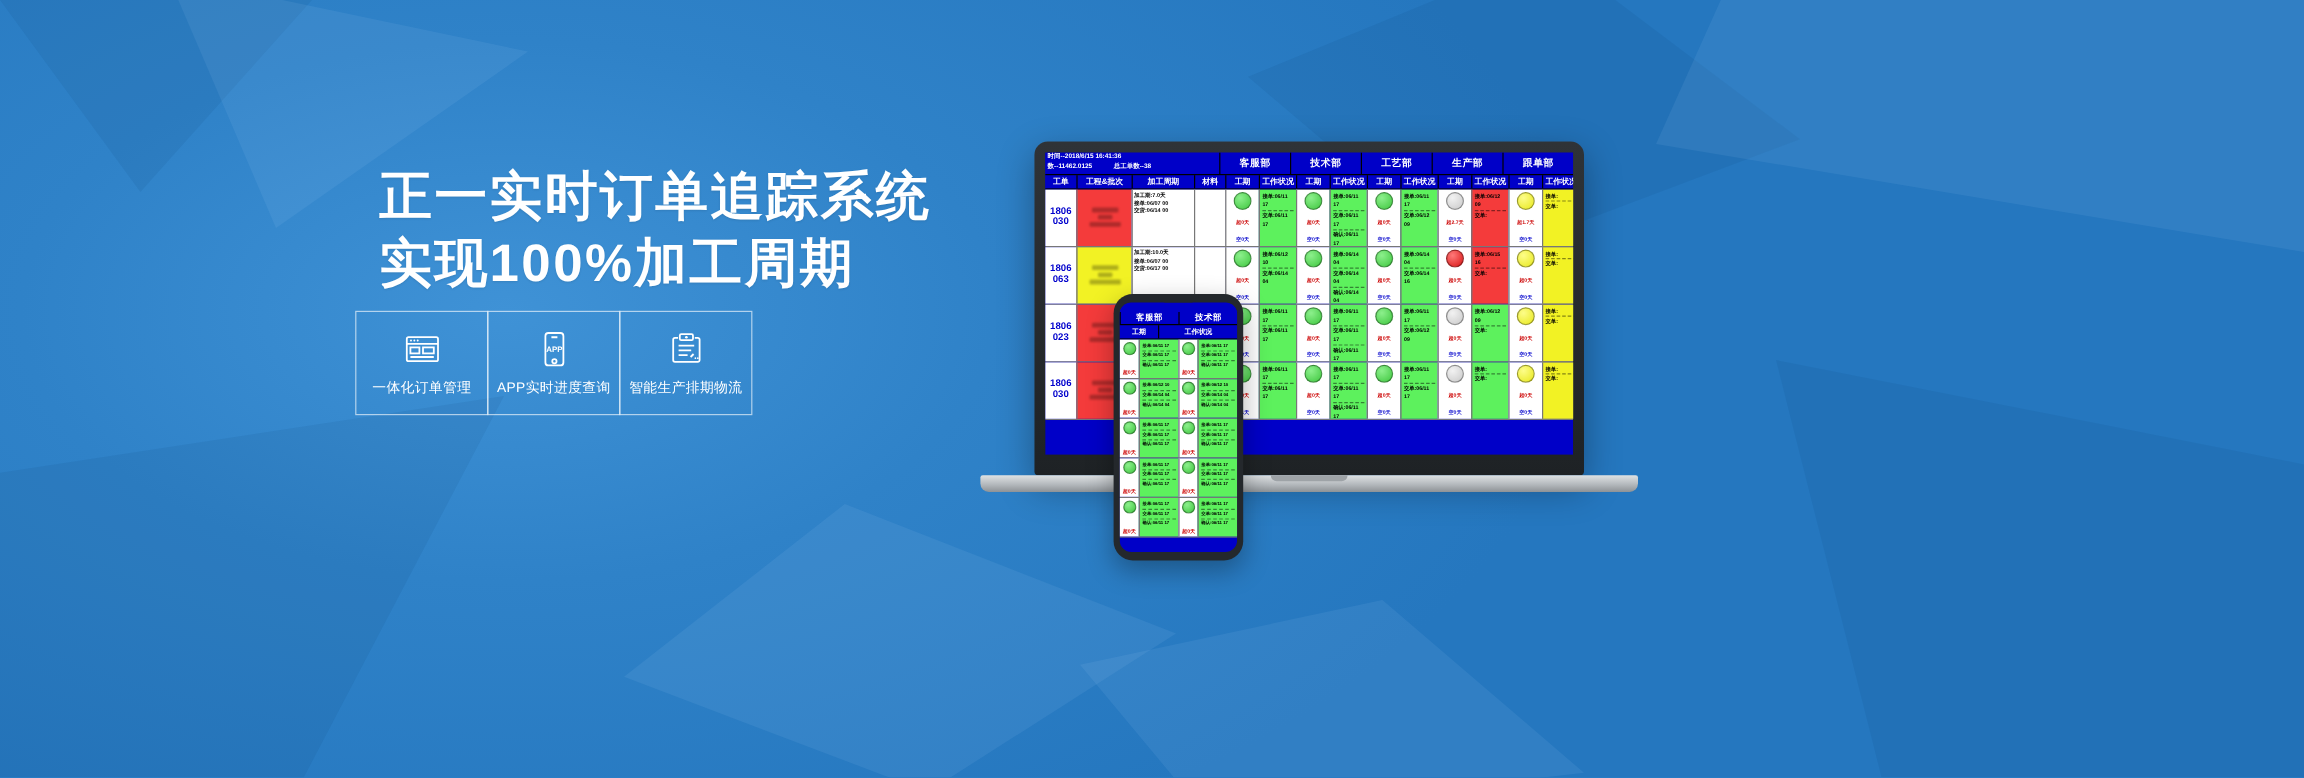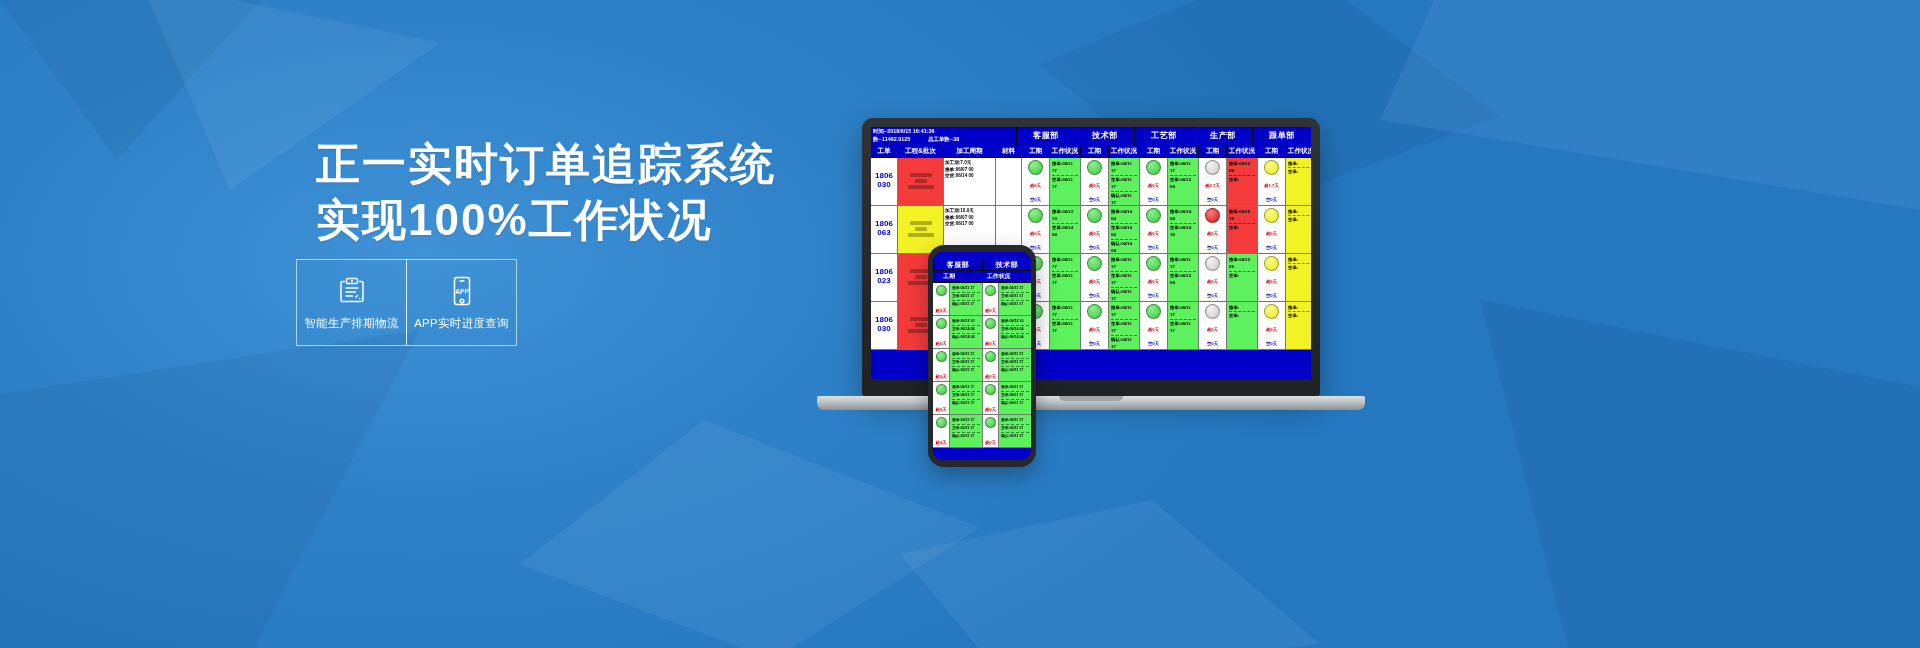--- a/index.html
+++ b/index.html
@@ -234,53 +234,68 @@
   <div class="poly light" style="left:140px;top:-20px;width:300px;height:210px;clip-path:polygon(0 0,100% 30%,30% 100%);"></div>
   <div class="poly dark" style="left:0;top:330px;width:420px;height:320px;clip-path:polygon(0 20%,100% 0,60% 100%,0 100%);"></div>
   <div class="poly light" style="left:520px;top:420px;width:460px;height:240px;clip-path:polygon(0 60%,40% 0,100% 45%,55% 100%);"></div>
   <div class="poly dark" style="left:1040px;top:-40px;width:460px;height:260px;clip-path:polygon(0 40%,55% 0,100% 60%,40% 100%);"></div>
   <div class="poly light" style="left:1380px;top:0;width:540px;height:300px;clip-path:polygon(10% 0,100% 0,100% 70%,0 40%);"></div>
   <div class="poly dark" style="left:1480px;top:300px;width:440px;height:348px;clip-path:polygon(0 0,100% 25%,100% 100%,20% 100%);"></div>
   <div class="poly light" style="left:900px;top:500px;width:420px;height:180px;clip-path:polygon(0 30%,60% 0,100% 80%,25% 100%);"></div>
 
   <div id="copy">
     <div class="headline">正一实时订单追踪系统</div>
-    <div class="headline">实现100%工作状况</div>
+    <div class="headline">实现100%加工周期</div>
   </div>
 
   <div id="feature-boxes">
 
+    <div class="feature-box">
+      <span class="feature-icon">
+        <svg width="34" height="34" viewBox="0 0 34 34" fill="none" stroke="#ffffff" stroke-width="1.5">
+          <rect x="4" y="7" width="26" height="20" rx="1.5"></rect>
+          <line x1="4" y1="12.5" x2="30" y2="12.5"></line>
+          <circle cx="7.5" cy="9.8" r="0.8" fill="#fff" stroke="none"></circle>
+          <circle cx="10.3" cy="9.8" r="0.8" fill="#fff" stroke="none"></circle>
+          <circle cx="13.1" cy="9.8" r="0.8" fill="#fff" stroke="none"></circle>
+          <rect x="7" y="15.5" width="7.5" height="5"></rect>
+          <rect x="17.5" y="15.5" width="9" height="5"></rect>
+          <line x1="7" y1="23.5" x2="26.5" y2="23.5"></line>
+        </svg>
+      </span>
+      <span class="feature-label">一体化订单管理</span>
+    </div>
+
+    <div class="feature-box">
+      <span class="feature-icon">
+        <svg width="34" height="34" viewBox="0 0 34 34" fill="none" stroke="#ffffff" stroke-width="1.5">
+          <rect x="9.5" y="3.5" width="15" height="27" rx="2.5"></rect>
+          <line x1="14.5" y1="7" x2="19.5" y2="7" stroke-width="1.6"></line>
+          <circle cx="17" cy="27" r="1.8"></circle>
+          <text x="17" y="19.6" font-size="6.6" font-family="Liberation Sans, sans-serif" font-weight="bold" fill="#ffffff" stroke="none" text-anchor="middle">APP</text>
+        </svg>
+      </span>
+      <span class="feature-label">APP实时进度查询</span>
+    </div>
 
     <div class="feature-box">
       <span class="feature-icon">
         <svg width="34" height="34" viewBox="0 0 34 34" fill="none" stroke="#ffffff" stroke-width="1.5">
           <path d="M10 7.5H7.5a1.5 1.5 0 0 0-1.5 1.5v17a1.5 1.5 0 0 0 1.5 1.5h19a1.5 1.5 0 0 0 1.5-1.5V9a1.5 1.5 0 0 0-1.5-1.5H24"></path>
           <rect x="11.5" y="4.5" width="11" height="5" rx="1.2"></rect>
           <circle cx="17" cy="7" r="1.1" fill="#fff" stroke="none"></circle>
           <line x1="10.5" y1="14" x2="23.5" y2="14"></line>
           <line x1="10.5" y1="18" x2="21" y2="18"></line>
           <line x1="10.5" y1="22" x2="18" y2="22"></line>
           <path d="M20.5 23.5l2.5-2.5"></path>
           <circle cx="24.5" cy="24.5" r="0.7" fill="#fff" stroke="none"></circle>
           <circle cx="26.5" cy="24.5" r="0.7" fill="#fff" stroke="none"></circle>
         </svg>
       </span>
       <span class="feature-label">智能生产排期物流</span>
-    </div>
-
-    <div class="feature-box">
-      <span class="feature-icon">
-        <svg width="34" height="34" viewBox="0 0 34 34" fill="none" stroke="#ffffff" stroke-width="1.5">
-          <rect x="9.5" y="3.5" width="15" height="27" rx="2.5"></rect>
-          <line x1="14.5" y1="7" x2="19.5" y2="7" stroke-width="1.6"></line>
-          <circle cx="17" cy="27" r="1.8"></circle>
-          <text x="17" y="19.6" font-size="6.6" font-family="Liberation Sans, sans-serif" font-weight="bold" fill="#ffffff" stroke="none" text-anchor="middle">APP</text>
-        </svg>
-      </span>
-      <span class="feature-label">APP实时进度查询</span>
     </div>
   </div>
 
   <div id="laptop">
     <div id="laptop-lid">
       <div id="laptop-screen">
         <div class="dash" id="laptop-dash">
             <div class="dash-top">
               <div class="dash-meta" style="width: 150px;">
                 <div>时间--2018/6/15 16:41:36</div>

